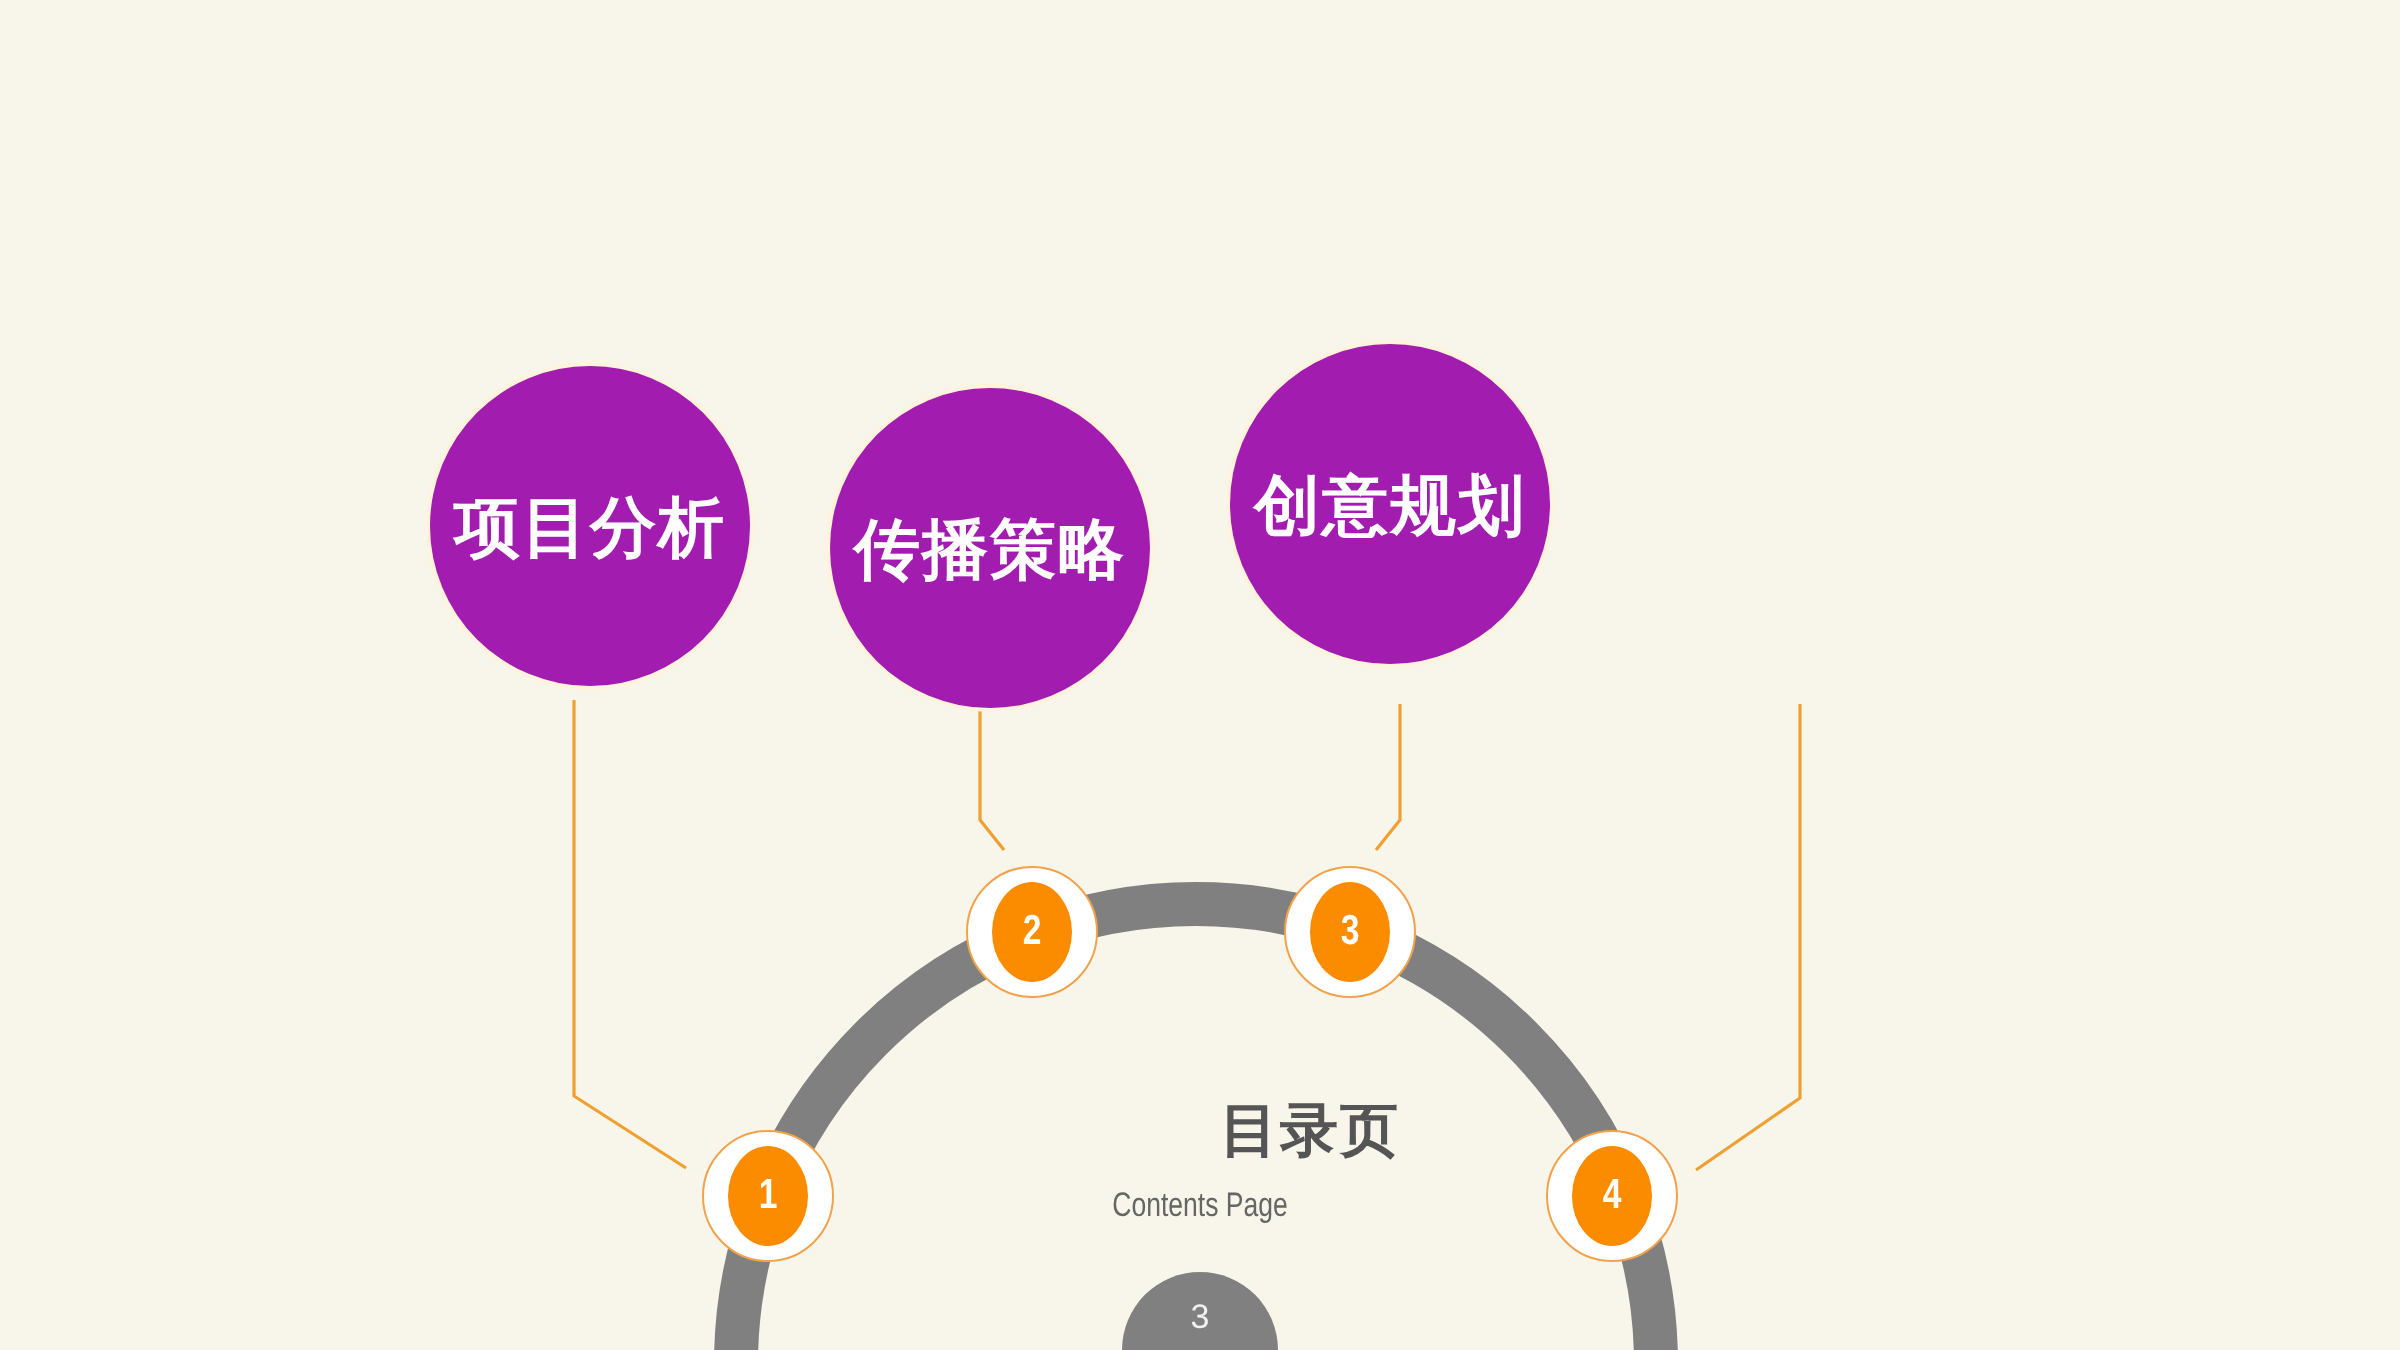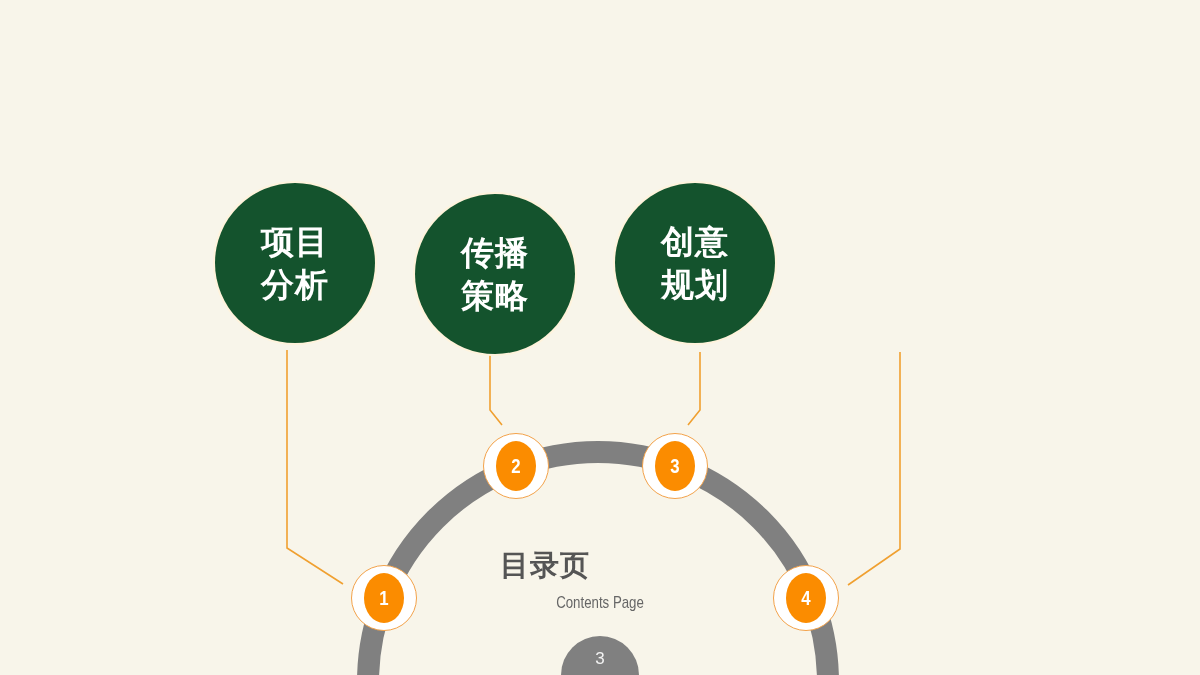--- a/index.html
+++ b/index.html
@@ -1,22 +1,22 @@
 <!DOCTYPE html>
 <html><head>
 <meta charset="utf-8">
 <style>
   html, body { margin:0; padding:0; }
   body { width:1200px; height:675px; overflow:hidden; background:#f8f5ea; position:relative; font-family:"DejaVu Sans", sans-serif; }
   .stage { position:absolute; left:0; top:0; width:1200px; height:675px; }
   svg.lines { position:absolute; left:0; top:0; }
-  .topic { position:absolute; width:160px; height:160px; border-radius:50%; background:#14532d; color:#fff; display:flex; flex-direction:column; align-items:center; justify-content:center; font-weight:bold; font-size:33px; line-height:43px; letter-spacing:1px; box-shadow:0 0 0 2px #fff3dc; }
+  .topic { position:absolute; width:160px; height:160px; border-radius:50%; background:#a21caf; color:#fff; display:flex; flex-direction:row; align-items:center; justify-content:center; font-weight:bold; font-size:33px; line-height:43px; letter-spacing:1px; box-shadow:0 0 0 2px #fff3dc; }
   .node { position:absolute; width:66px; height:66px; border-radius:50%; background:#fff; border:1.5px solid #f3a24a; box-sizing:border-box; display:flex; align-items:center; justify-content:center; }
   .node .inner { width:50px; height:50px; border-radius:50%; background:#fb8c00; color:#fff; display:flex; align-items:center; justify-content:center; font-family:"Liberation Sans", sans-serif; font-weight:bold; font-size:21px; transform:scaleX(0.8); }
-  .title { position:absolute; left:500px; top:546px; width:200px; text-align:left; color:#555; font-weight:bold; font-size:29px; letter-spacing:1px; }
+  .title { position:absolute; left:500px; top:546px; width:200px; text-align:right; color:#555; font-weight:bold; font-size:29px; letter-spacing:1px; }
   .subtitle { position:absolute; left:500px; top:593px; width:200px; text-align:center; color:#666; font-family:"Liberation Sans", sans-serif; font-size:17px; transform:scaleX(0.78); }
   .pagenum { position:absolute; left:561px; top:636px; width:78px; height:78px; border-radius:50%; background:#808080; color:#f2f2f2; font-family:"Liberation Sans", sans-serif; font-size:17px; text-align:center; line-height:46px; }
 </style>
 </head>
 <body>
 
 <div class="stage">
 
   <svg class="lines" width="1200" height="675">
     <circle cx="598" cy="682" r="230" fill="none" stroke="#808080" stroke-width="22"></circle>
@@ -27,21 +27,21 @@
   </svg>
 
   <div class="topic" style="left:215px; top:183px;">
     <span>项目</span>
     <span>分析</span>
   </div>
   <div class="topic" style="left:415px; top:194px;">
     <span>传播</span>
     <span>策略</span>
   </div>
-  <div class="topic" style="left:615px; top:183px;justify-content:center;">
+  <div class="topic" style="left:615px; top:172px;justify-content:center;">
     <span>创意</span>
     <span>规划</span>
   </div>
 
   <div class="node" style="left:351px; top:565px;">
     <div class="inner">1</div>
   </div>
   <div class="node" style="left:483px; top:433px;">
     <div class="inner">2</div>
   </div>

